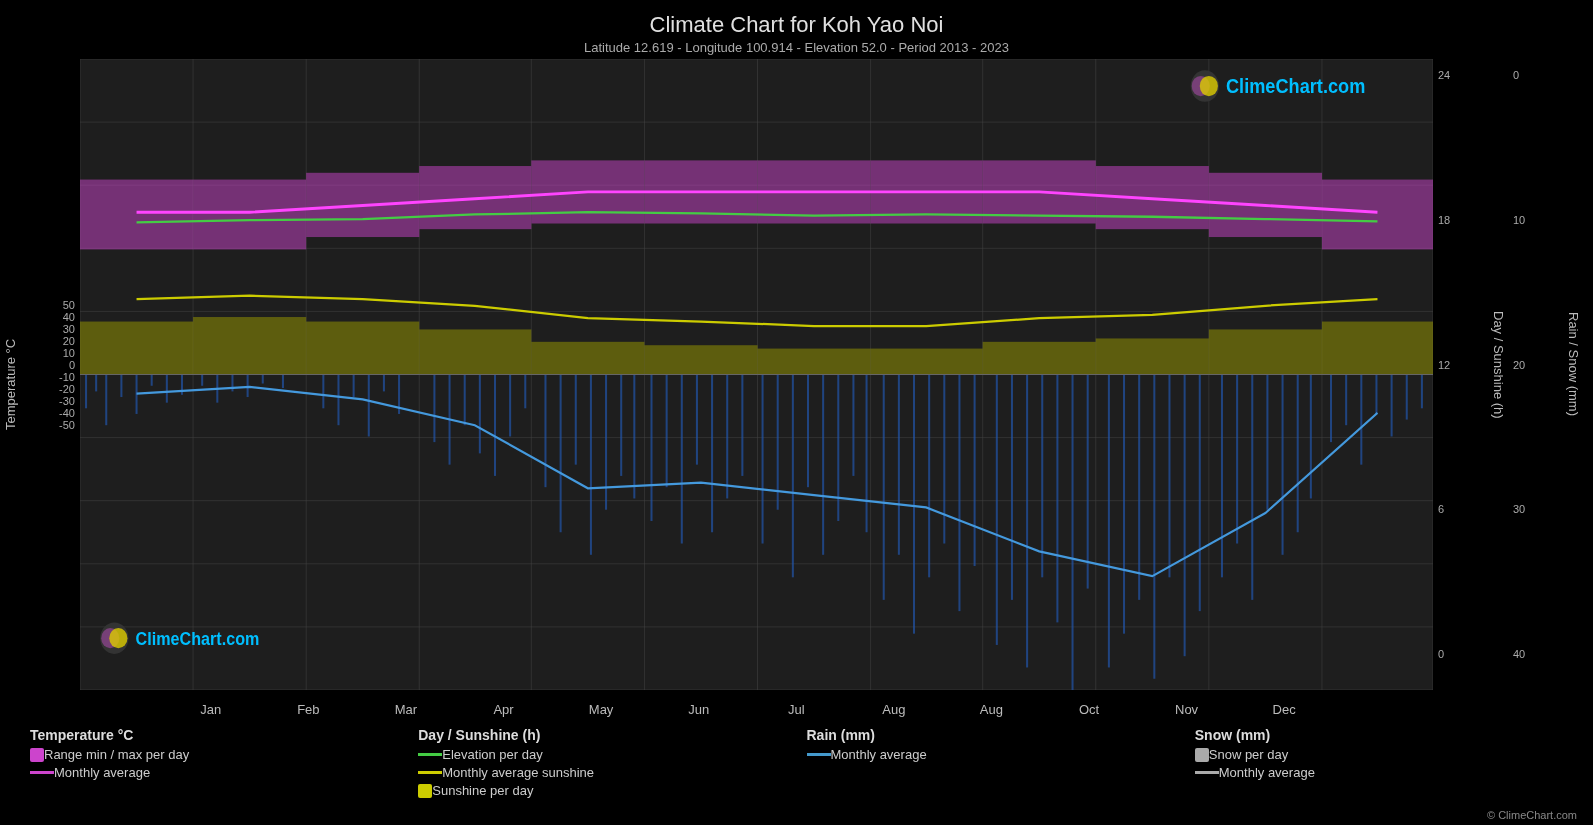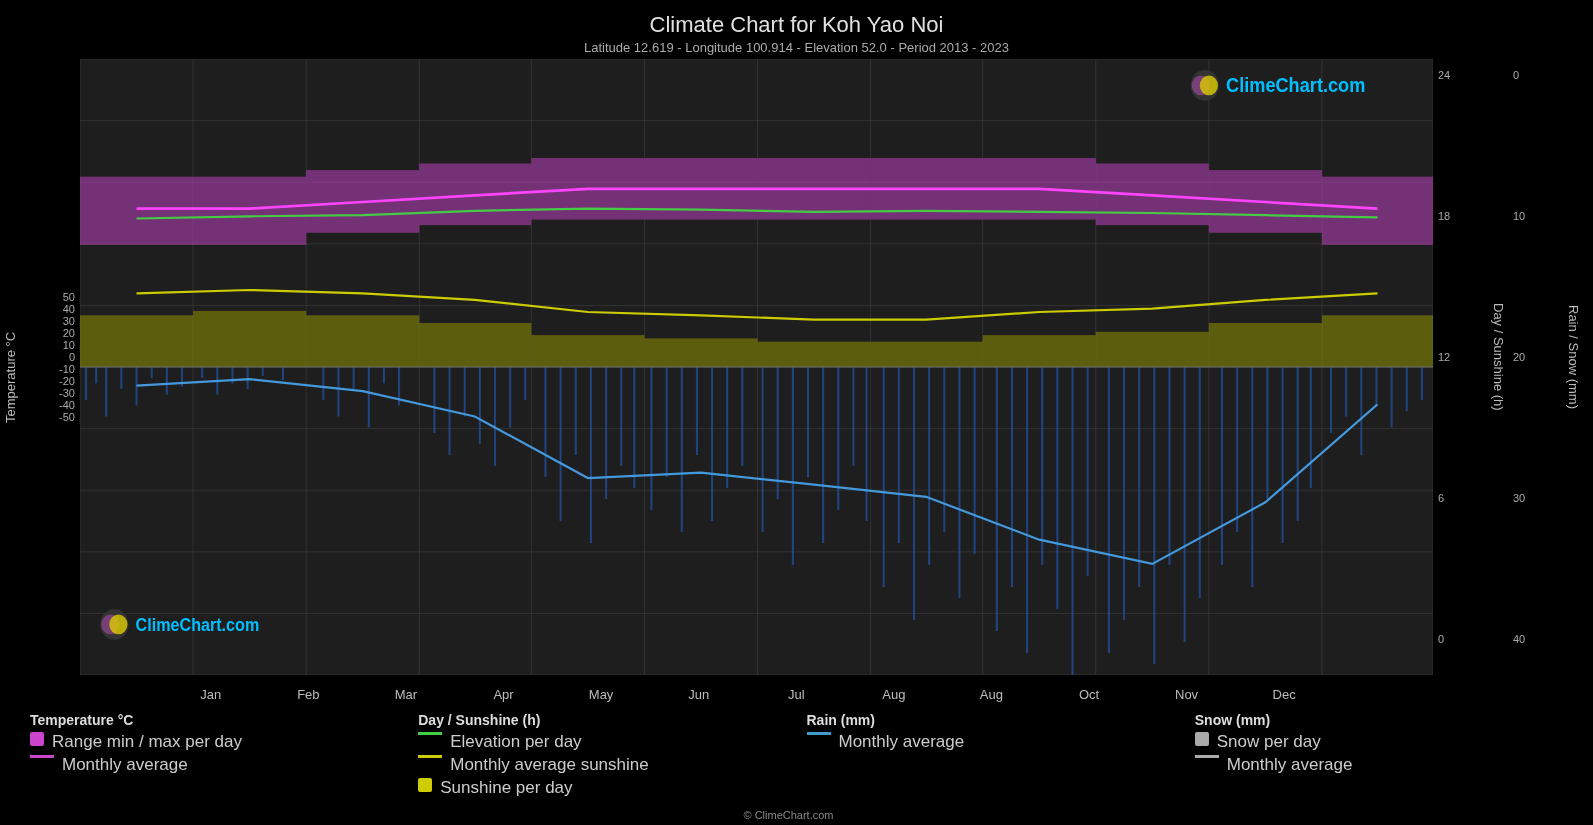--- a/index.html
+++ b/index.html
@@ -120,41 +120,41 @@
       color: #ccc;
     }
     .legend-section-title {
       font-size: 14px;
       color: #ddd;
       margin-bottom: 4px;
       font-weight: bold;
     }
     .legend-item {
       display: flex;
-      gap: 8px;
+      align-items: center;
       margin-bottom: 3px;
-      font-size: 17px;
+      font-size: 13px;
     }
     .legend-swatch-bar {
       width: 14px;
       height: 14px;
       border-radius: 2px;
       flex-shrink: 0;
     }
     .legend-swatch-line {
       width: 24px;
       height: 3px;
       flex-shrink: 0;
     }
     .legend-section {
       display: flex;
       flex-direction: column;
     }
     .copyright {
-      text-align: center;
+      text-align: right;
       font-size: 11px;
       color: #888;
       padding: 2px 16px 4px 0;
     }
   </style>
 </head>
 <body>
 
 <div class="page">
   <div class="header">

